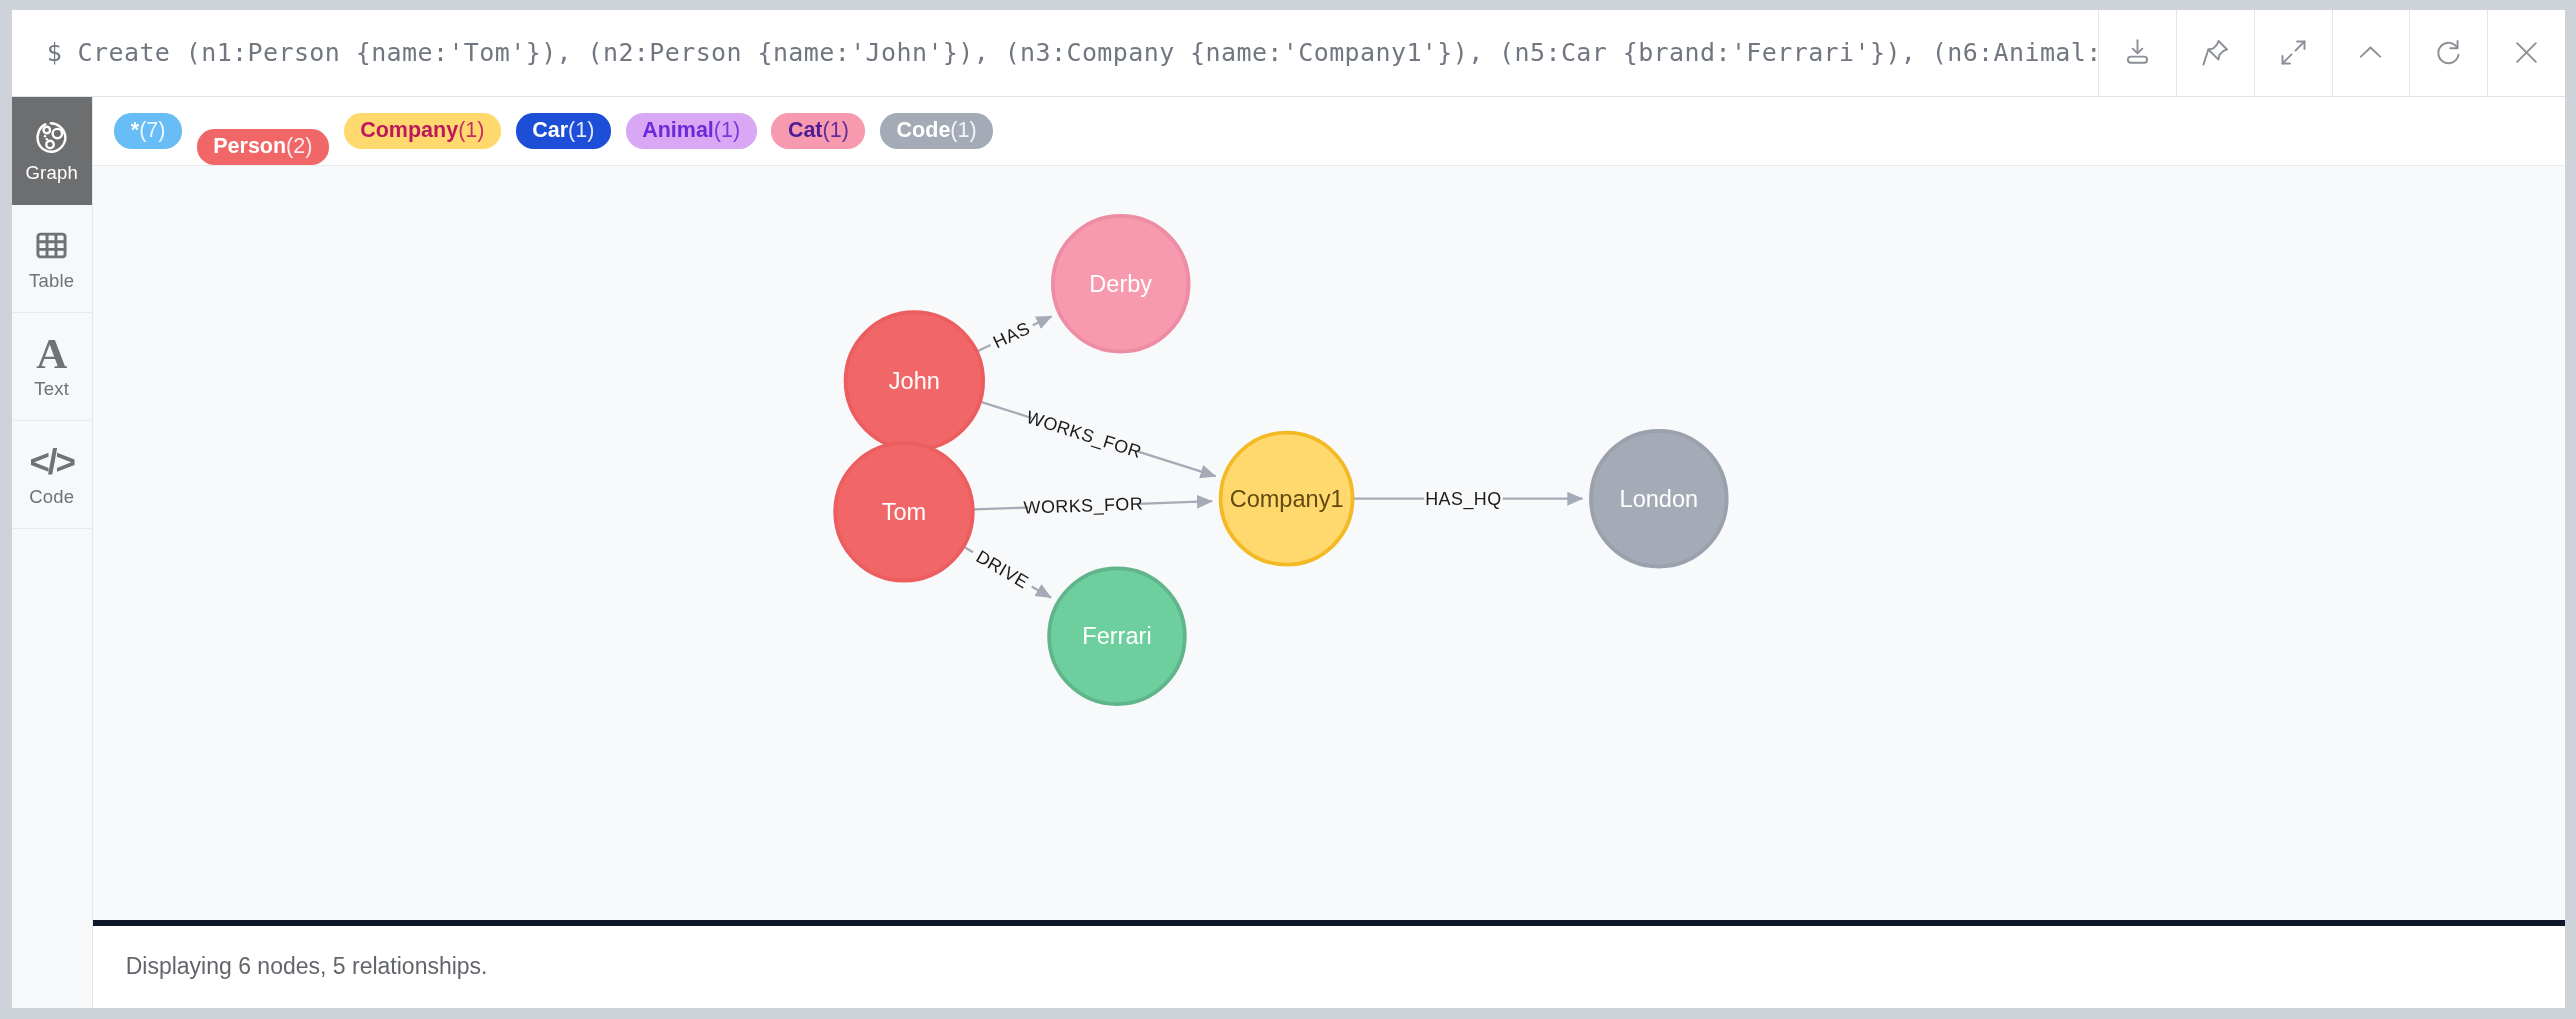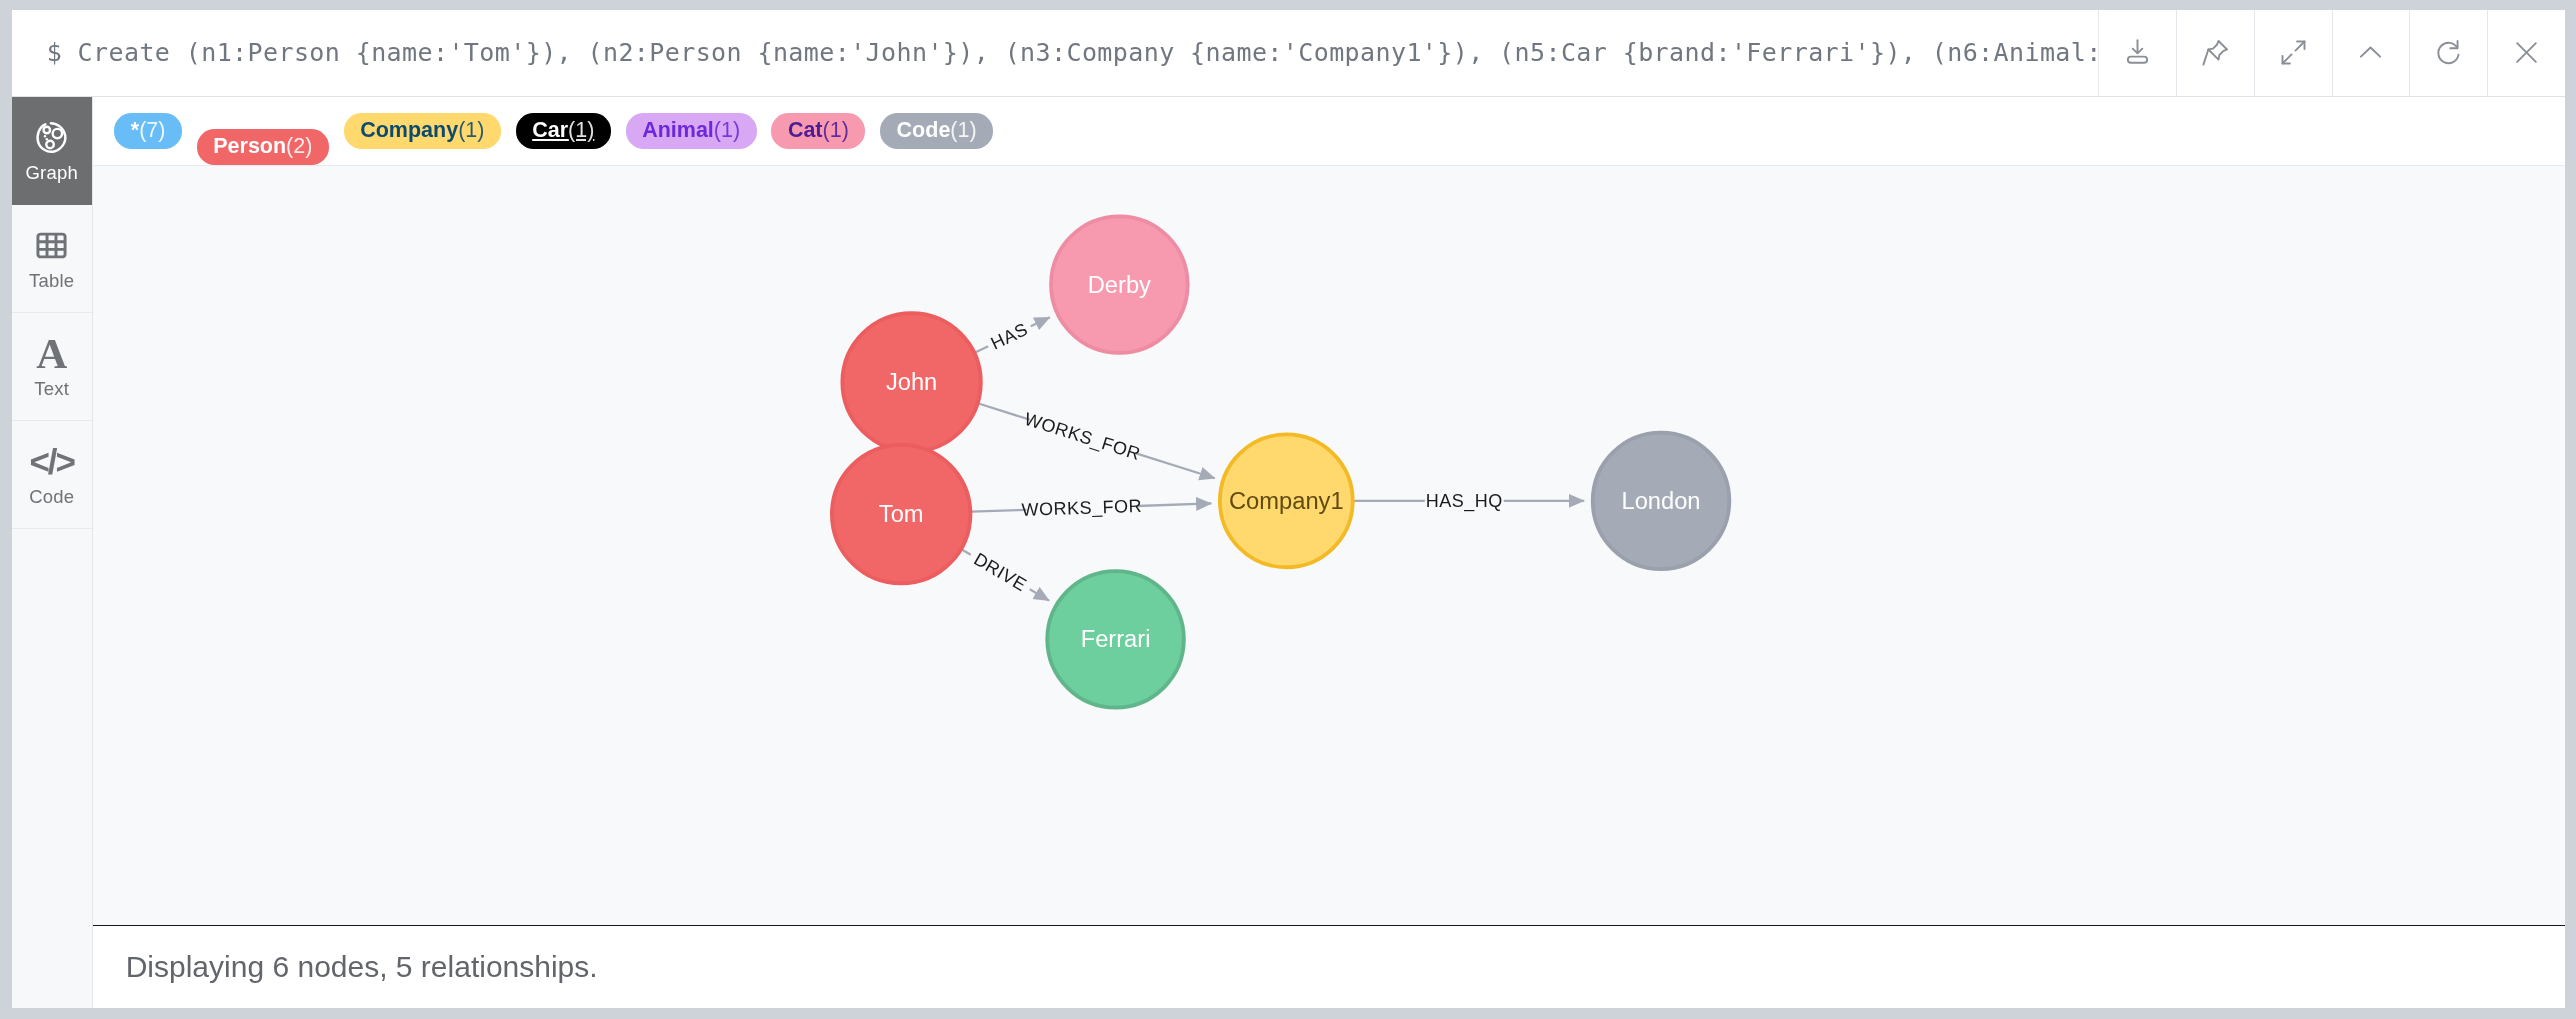--- a/index.html
+++ b/index.html
@@ -178,25 +178,25 @@
     dominant-baseline: central;
     letter-spacing: 0.5px;
     pointer-events: none;
   }
 
   
   .statusbar {
     min-height: 82px;
     height: 82px;
     background: #ffffff;
-    border-top: 1px solid #0f172a;
+    border-top: 6px solid #0f172a;
     display: flex;
     align-items: center;
     padding-left: 33px;
-    font-size: 30px;
+    font-size: 23px;
     color: #62666b;
   }
 </style>
 </head>
 <body>
 
 <div id="root">
   <div class="frame">
 
     <div class="querybar">
@@ -286,22 +286,22 @@
         </div>
 
         <div class="side-fill"></div>
       </div>
 
       <div class="main">
 
         <div class="legendbar" id="legend-bar">
             <div class="pill" style="background: rgb(104, 189, 246); color: rgb(255, 255, 255);"><span class="pname">*</span><span class="pcount">(7)</span></div>
             <div class="pill" style="background: rgb(241, 102, 103); color: rgb(255, 255, 255); margin-top: 32px;"><span class="pname">Person</span><span class="pcount">(2)</span></div>
-            <div class="pill" style="background: rgb(255, 216, 110); color: #0c4a6e;"><span class="pname">Company</span><span class="pcount">(1)</span></div>
-            <div class="pill" style="background: #000000; color: rgb(255, 255, 255); text-decoration: underline;"><span class="pname">Car</span><span class="pcount">(1)</span></div>
+            <div class="pill" style="background: rgb(255, 216, 110); color: #be185d;"><span class="pname">Company</span><span class="pcount">(1)</span></div>
+            <div class="pill" style="background: #1d4ed8; color: rgb(255, 255, 255);"><span class="pname">Car</span><span class="pcount">(1)</span></div>
             <div class="pill" style="background: rgb(217, 168, 245); color: #6d28d9;"><span class="pname">Animal</span><span class="pcount">(1)</span></div>
             <div class="pill" style="background: rgb(247, 154, 176); color: #4c1d95;"><span class="pname">Cat</span><span class="pcount">(1)</span></div>
             <div class="pill" style="background: rgb(165, 171, 182); color: rgb(255, 255, 255);"><span class="pname">Code</span><span class="pcount">(1)</span></div>
           </div>
 
         <div class="canvas-wrap">
           <svg class="graph" id="graph-svg" preserveAspectRatio="xMidYMid meet" viewBox="0 0 2536 800">
               <defs>
                 <marker id="arrow" viewBox="0 0 10 10" refX="9.6" refY="5" markerWidth="7" markerHeight="7" orient="auto-start-reverse">
                   <path d="M 0 0.6 L 10 5 L 0 9.4 z" fill="#A5ABB6"></path>

